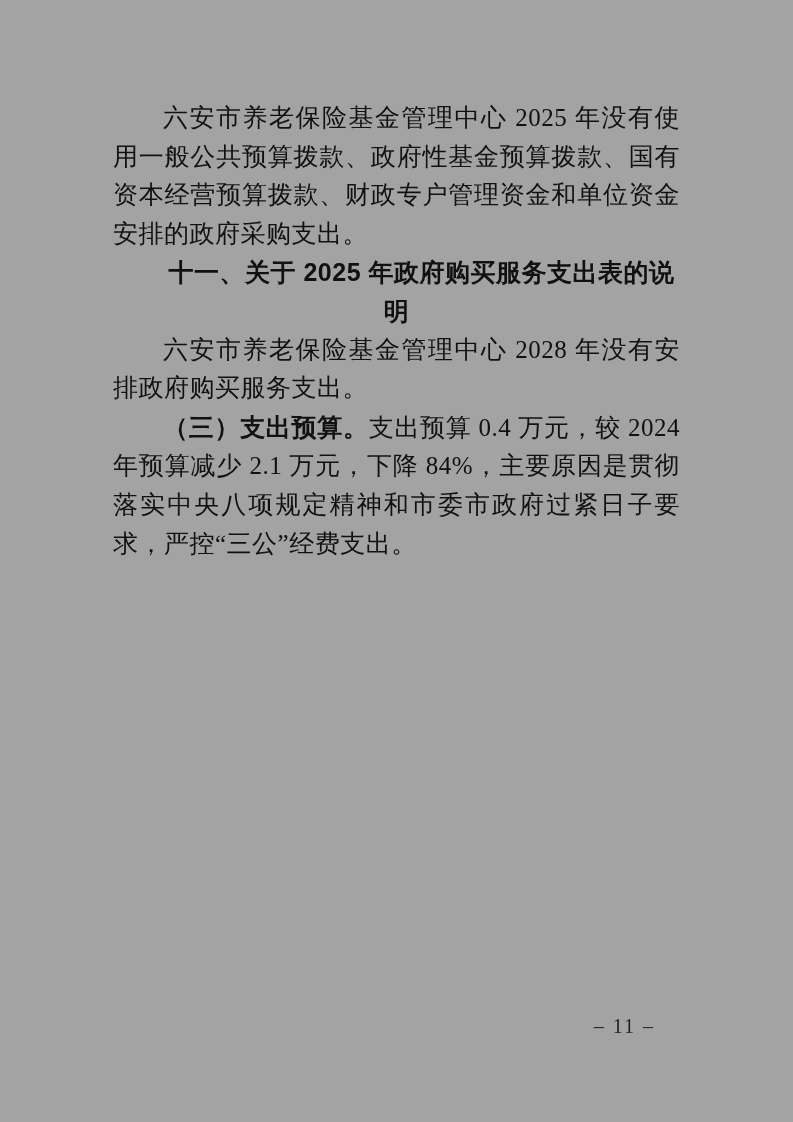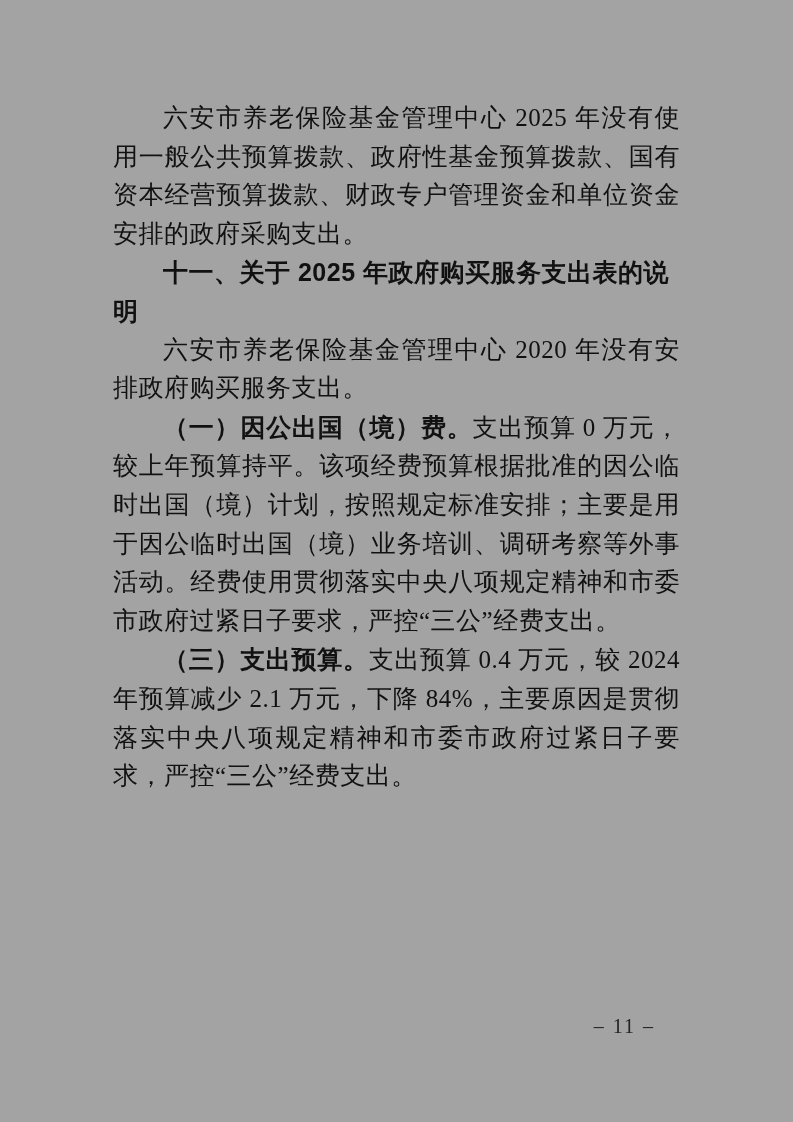--- a/index.html
+++ b/index.html
@@ -28,21 +28,21 @@
     font-size: 25px;
     line-height: 38.6px;
     text-align: justify;
     text-justify: inter-character;
     text-indent: 2em;
     letter-spacing: 0.5px;
   }
   .content p.heading {
     font-family: "Liberation Sans", sans-serif;
     font-weight: 700;
-    text-align: left;
+    text-align: center;
   }
   .content .lead {
     font-family: "Liberation Sans", sans-serif;
     font-weight: 700;
   }
   .page-number {
     position: absolute;
     top: 1014px;
     right: 138px;
     font-size: 20px;
@@ -55,25 +55,24 @@
 </head>
 <body>
 
 <div class="page">
   <div class="content">
 
     <p>六安市养老保险基金管理中心 2025 年没有使用一般公共预算拨款、政府性基金预算拨款、国有资本经营预算拨款、财政专户管理资金和单位资金安排的政府采购支出。</p>
 
     <p class="heading">十一、关于 2025 年政府购买服务支出表的说明</p>
 
-    <p>六安市养老保险基金管理中心 2020 年没有安排政府购买服务支出。</p>
+    <p>六安市养老保险基金管理中心 2028 年没有安排政府购买服务支出。</p>
 
 
 
-    <p><span class="lead">（一）因公出国（境）费。</span><span>支出预算 0 万元，较上年预算持平。该项经费预算根据批准的因公临时出国（境）计划，按照规定标准安排；主要是用于因公临时出国（境）业务培训、调研考察等外事活动。经费使用贯彻落实中央八项规定精神和市委市政府过紧日子要求，严控“三公”经费支出。</span></p>
 
 
     <p><span class="lead">（三）支出预算。</span><span>支出预算 0.4 万元，较 2024 年预算减少 2.1 万元，下降 84%，主要原因是贯彻落实中央八项规定精神和市委市政府过紧日子要求，严控“三公”经费支出。</span></p>
 
   </div>
 
   <div class="page-number">– 11 –</div>
 </div>
 
 </body></html>

